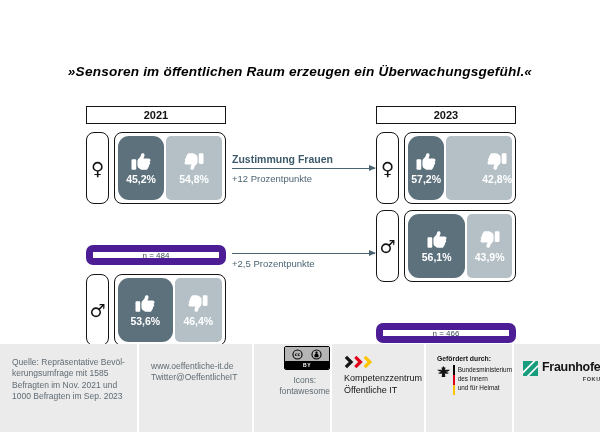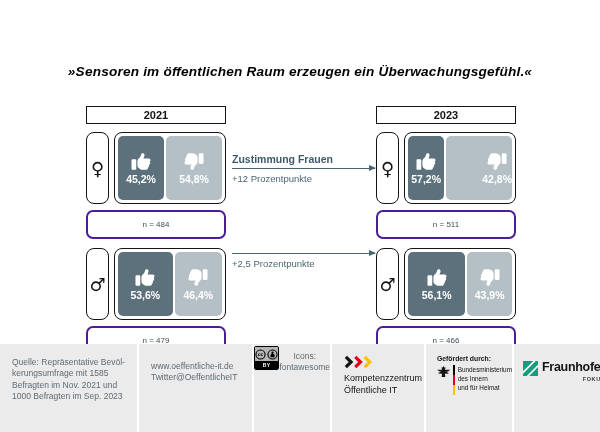--- a/index.html
+++ b/index.html
@@ -25,48 +25,48 @@
   .gender-box { width:23px; border:1.6px solid #141414; border-radius:8px; background:#fff;
                 display:flex; align-items:center; justify-content:center;
                 font-family:"DejaVu Sans", sans-serif; font-size:18px; color:#141414; }
 
   .chart-box { flex:1; border:1.6px solid #141414; border-radius:8px; background:#fff;
                padding:3px; display:flex; gap:2px; }
 
   .bar { flex-basis:0; border-radius:5px; display:flex; flex-direction:column;
          align-items:center; justify-content:center; gap:2px;
          color:#fff; font-weight:bold; font-size:10.5px; }
-  .bar.up   { background:#5d717d; }
+  .bar.up   { background:#5d717d;border-radius:11px; }
   .bar.down { background:#b4c0c6; }
   .thumb svg { width:20px; height:19px; fill:#fff; display:block; }
   .bar.down .thumb svg { transform:rotate(180deg); }
 
-  .n-box { height:29px; border:2px solid #4c1d95; border-radius:7px; background:#fff;
+  .n-box { height:20px; border:7px solid #4c1d95; border-radius:7px; background:#fff;
            display:flex; align-items:center; justify-content:center;
-           font-size:8px; color:#3f4f59; margin-bottom:9px; }
+           font-size:8px; color:#3f4f59; margin-bottom:9px;margin-top:35px; }
 
   
   .annotation { position:absolute; left:232px; width:143px; }
   #ann-women { top:153px; }
   #ann-men   { top:253px; }
   .ann-label { font-weight:bold; font-size:10.5px; color:#3d5a6b; line-height:12px; margin-bottom:3px; }
   .ann-arrow { position:relative; height:1.2px; background:#4a6471; margin-bottom:4px; }
   .ann-arrow::after { content:""; position:absolute; right:-1px; top:-3px;
                       border-left:7px solid #4a6471; border-top:3.5px solid transparent;
                       border-bottom:3.5px solid transparent; }
   .ann-delta { font-size:9.5px; color:#4d6673; }
 
   
   .footer { position:absolute; left:0; bottom:0; width:600px; height:88px;
             background:#ebebeb; display:flex; }
   .fsec { border-left:2px solid #fff; height:100%; }
   .fsec:first-child { border-left:none; }
   .fsec-source  { width:137px; padding:13px 6px 0 12px; font-size:8.5px; line-height:1.34; color:#5f6b73; }
   .fsec-contact { width:115px; padding:17px 4px 0 12px; font-size:8.5px; line-height:1.34; color:#5f6b73; }
-  .fsec-license { width:78px;  padding:2px 0 0 0; display:flex; align-items:flex-start; }
+  .fsec-license { width:78px;  padding:2px 0 0 0; display:flex; flex-direction:column; align-items:flex-end; }
   .fsec-org     { width:94px;  padding:11px 0 0 12px; }
   .fsec-ministry{ width:88px;  padding:11px 0 0 11px; }
   .fsec-fhg     { width:88px;  padding:17px 0 0 9px; }
 
   
   .cc-badge { width:46px; border:1px solid #000; border-radius:2px; overflow:hidden; }
   .cc-top { background:#b5b5b5; height:14px; display:flex; align-items:center; justify-content:space-evenly; }
   .cc-top svg { width:11px; height:11px; display:block; }
   .cc-strip { background:#000; color:#fff; font-size:5px; font-weight:bold; text-align:center;
               height:8px; line-height:8px; letter-spacing:.5px; }
@@ -174,21 +174,20 @@
         <div class="bar down" style="flex-grow: 42.8; padding-left: 36px;">
           <span class="thumb">
               <svg viewBox="0 0 512 512">
                 <path d="M313.4 32.9c26 5.2 42.9 30.5 37.7 56.5l-2.3 11.4c-5.3 26.7-15.1 52.1-28.8 75.2l144 0c26.5 0 48 21.5 48 48c0 18.5-10.5 34.6-25.9 42.6C497 275.4 504 288.9 504 304c0 23.4-16.8 42.9-38.9 47.1c4.4 7.3 6.9 15.8 6.9 24.9c0 21.3-13.9 39.4-33.1 45.6c.7 3.3 1.1 6.8 1.1 10.4c0 26.5-21.5 48-48 48l-97.5 0c-19 0-37.5-5.6-53.3-16.1l-38.5-25.7C176 420.4 160 390.4 160 358.3l0-38.3 0-48 0-24.9c0-29.2 13.3-56.7 36-75l7.4-5.9c26.5-21.2 44.6-51 51.2-84.2l2.3-11.4c5.2-26 30.5-42.9 56.5-37.7zM32 192l64 0c17.7 0 32 14.3 32 32l0 224c0 17.7-14.3 32-32 32l-64 0c-17.7 0-32-14.3-32-32L0 224c0-17.7 14.3-32 32-32z"></path>
               </svg>
             </span>
           <span class="pct">42,8%</span>
         </div>
       </div>
     </div>
-    <div class="n-box">n = 511</div>
 
     <div class="data-row">
       <div class="gender-box">♂</div>
       <div class="chart-box">
         <div class="bar up" style="flex-grow: 56.1;">
           <span class="thumb">
               <svg viewBox="0 0 512 512">
                 <path d="M313.4 32.9c26 5.2 42.9 30.5 37.7 56.5l-2.3 11.4c-5.3 26.7-15.1 52.1-28.8 75.2l144 0c26.5 0 48 21.5 48 48c0 18.5-10.5 34.6-25.9 42.6C497 275.4 504 288.9 504 304c0 23.4-16.8 42.9-38.9 47.1c4.4 7.3 6.9 15.8 6.9 24.9c0 21.3-13.9 39.4-33.1 45.6c.7 3.3 1.1 6.8 1.1 10.4c0 26.5-21.5 48-48 48l-97.5 0c-19 0-37.5-5.6-53.3-16.1l-38.5-25.7C176 420.4 160 390.4 160 358.3l0-38.3 0-48 0-24.9c0-29.2 13.3-56.7 36-75l7.4-5.9c26.5-21.2 44.6-51 51.2-84.2l2.3-11.4c5.2-26 30.5-42.9 56.5-37.7zM32 192l64 0c17.7 0 32 14.3 32 32l0 224c0 17.7-14.3 32-32 32l-64 0c-17.7 0-32-14.3-32-32L0 224c0-17.7 14.3-32 32-32z"></path>
               </svg>
             </span>

